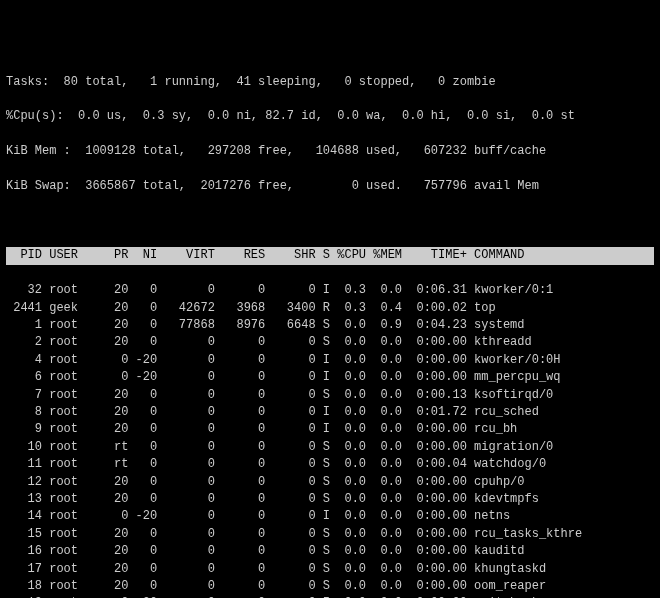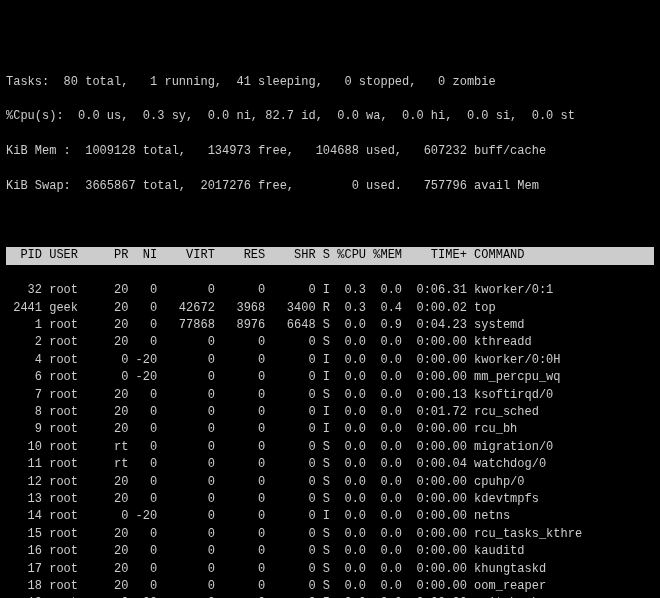--- a/index.html
+++ b/index.html
@@ -23,21 +23,21 @@
   }
   .row { white-space: pre; }
 </style>
 </head>
 <body>
 
 
 
 <div class="summary">Tasks:  80 total,   1 running,  41 sleeping,   0 stopped,   0 zombie</div>
 <div class="summary">%Cpu(s):  0.0 us,  0.3 sy,  0.0 ni, 82.7 id,  0.0 wa,  0.0 hi,  0.0 si,  0.0 st</div>
-<div class="summary">KiB Mem :  1009128 total,   134973 free,   104688 used,   607232 buff/cache</div>
+<div class="summary">KiB Mem :  1009128 total,   297208 free,   104688 used,   607232 buff/cache</div>
 <div class="summary">KiB Swap:  3665867 total,  2017276 free,        0 used.   757796 avail Mem</div>
 <div>&nbsp;</div>
 <div class="hdr" id="header-row">  PID USER     PR  NI    VIRT    RES    SHR S %CPU %MEM    TIME+ COMMAND         </div>
 <div id="proc-body"><div class="row">   32 root     20   0       0      0      0 I  0.3  0.0  0:06.31 kworker/0:1</div><div class="row"> 2441 geek     20   0   42672   3968   3400 R  0.3  0.4  0:00.02 top</div><div class="row">    1 root     20   0   77868   8976   6648 S  0.0  0.9  0:04.23 systemd</div><div class="row">    2 root     20   0       0      0      0 S  0.0  0.0  0:00.00 kthreadd</div><div class="row">    4 root      0 -20       0      0      0 I  0.0  0.0  0:00.00 kworker/0:0H</div><div class="row">    6 root      0 -20       0      0      0 I  0.0  0.0  0:00.00 mm_percpu_wq</div><div class="row">    7 root     20   0       0      0      0 S  0.0  0.0  0:00.13 ksoftirqd/0</div><div class="row">    8 root     20   0       0      0      0 I  0.0  0.0  0:01.72 rcu_sched</div><div class="row">    9 root     20   0       0      0      0 I  0.0  0.0  0:00.00 rcu_bh</div><div class="row">   10 root     rt   0       0      0      0 S  0.0  0.0  0:00.00 migration/0</div><div class="row">   11 root     rt   0       0      0      0 S  0.0  0.0  0:00.04 watchdog/0</div><div class="row">   12 root     20   0       0      0      0 S  0.0  0.0  0:00.00 cpuhp/0</div><div class="row">   13 root     20   0       0      0      0 S  0.0  0.0  0:00.00 kdevtmpfs</div><div class="row">   14 root      0 -20       0      0      0 I  0.0  0.0  0:00.00 netns</div><div class="row">   15 root     20   0       0      0      0 S  0.0  0.0  0:00.00 rcu_tasks_kthre</div><div class="row">   16 root     20   0       0      0      0 S  0.0  0.0  0:00.00 kauditd</div><div class="row">   17 root     20   0       0      0      0 S  0.0  0.0  0:00.00 khungtaskd</div><div class="row">   18 root     20   0       0      0      0 S  0.0  0.0  0:00.00 oom_reaper</div><div class="row">   19 root      0 -20       0      0      0 I  0.0  0.0  0:00.00 writeback</div></div>
 
 
 
 
 
 </body></html>

